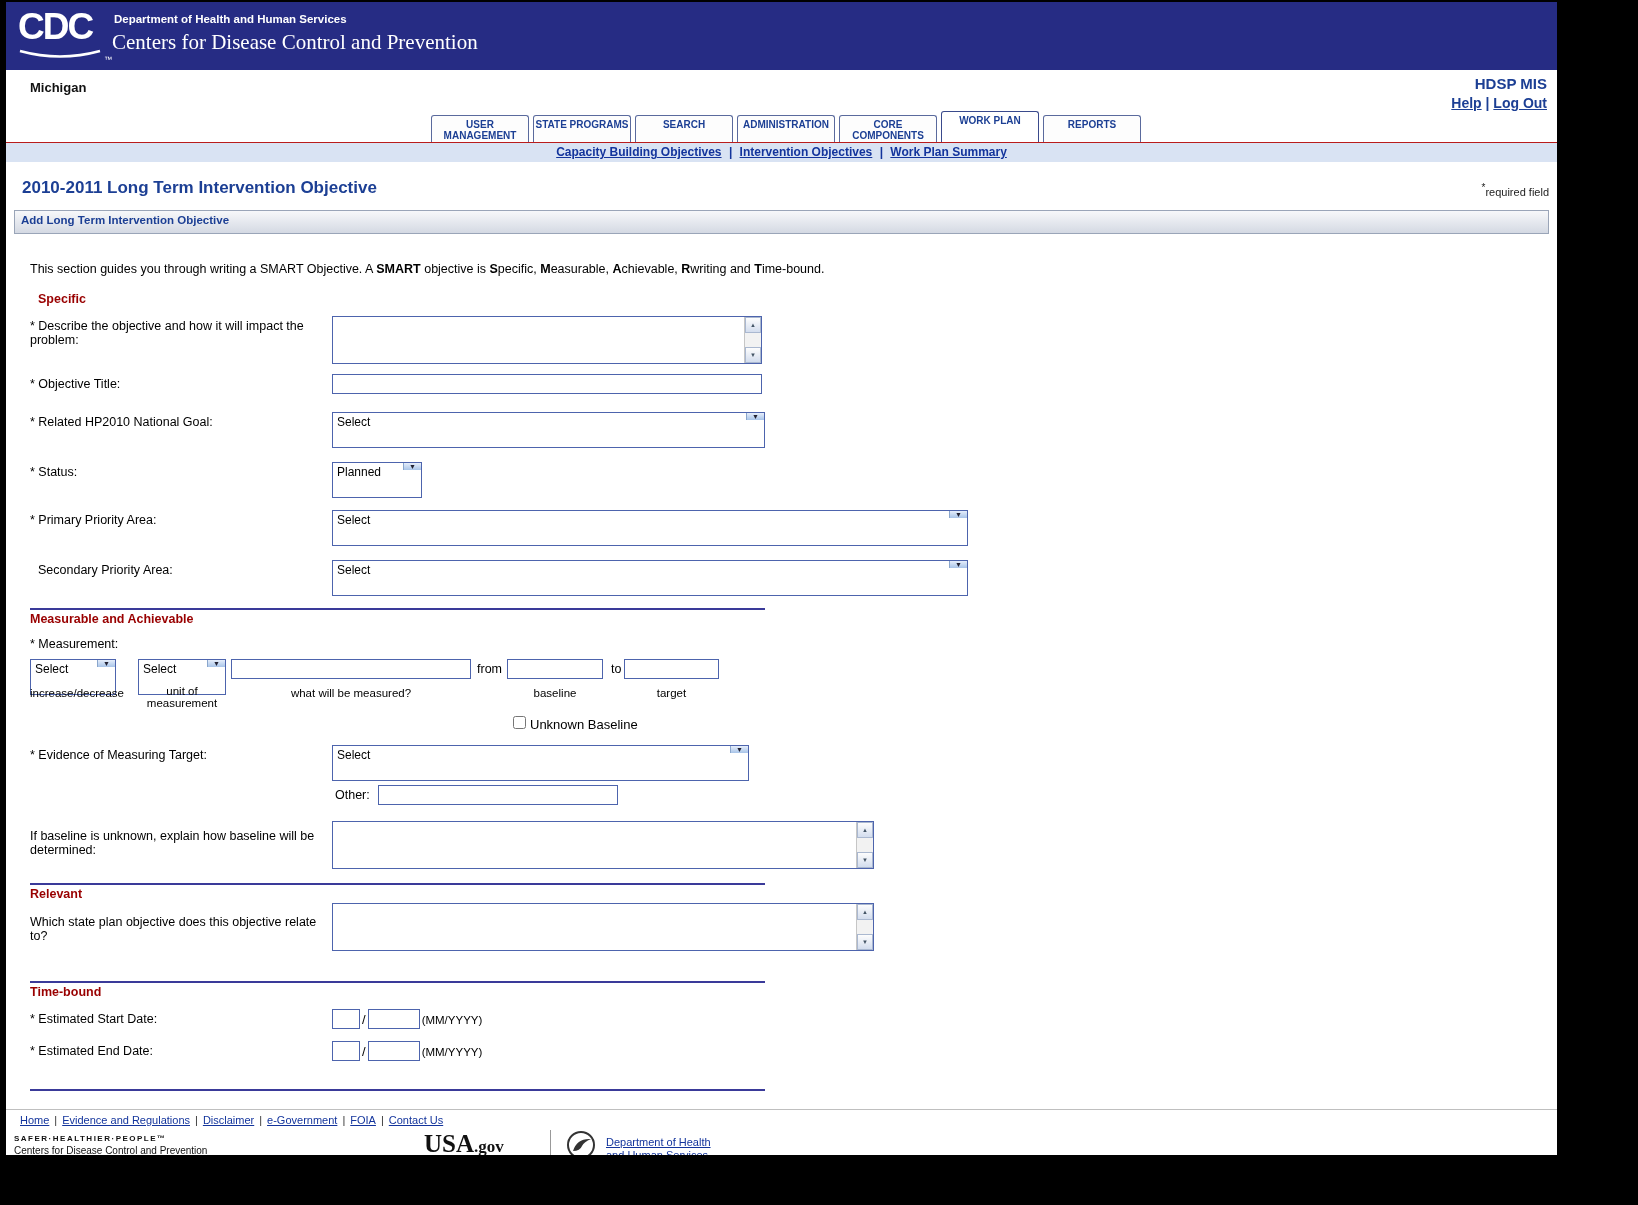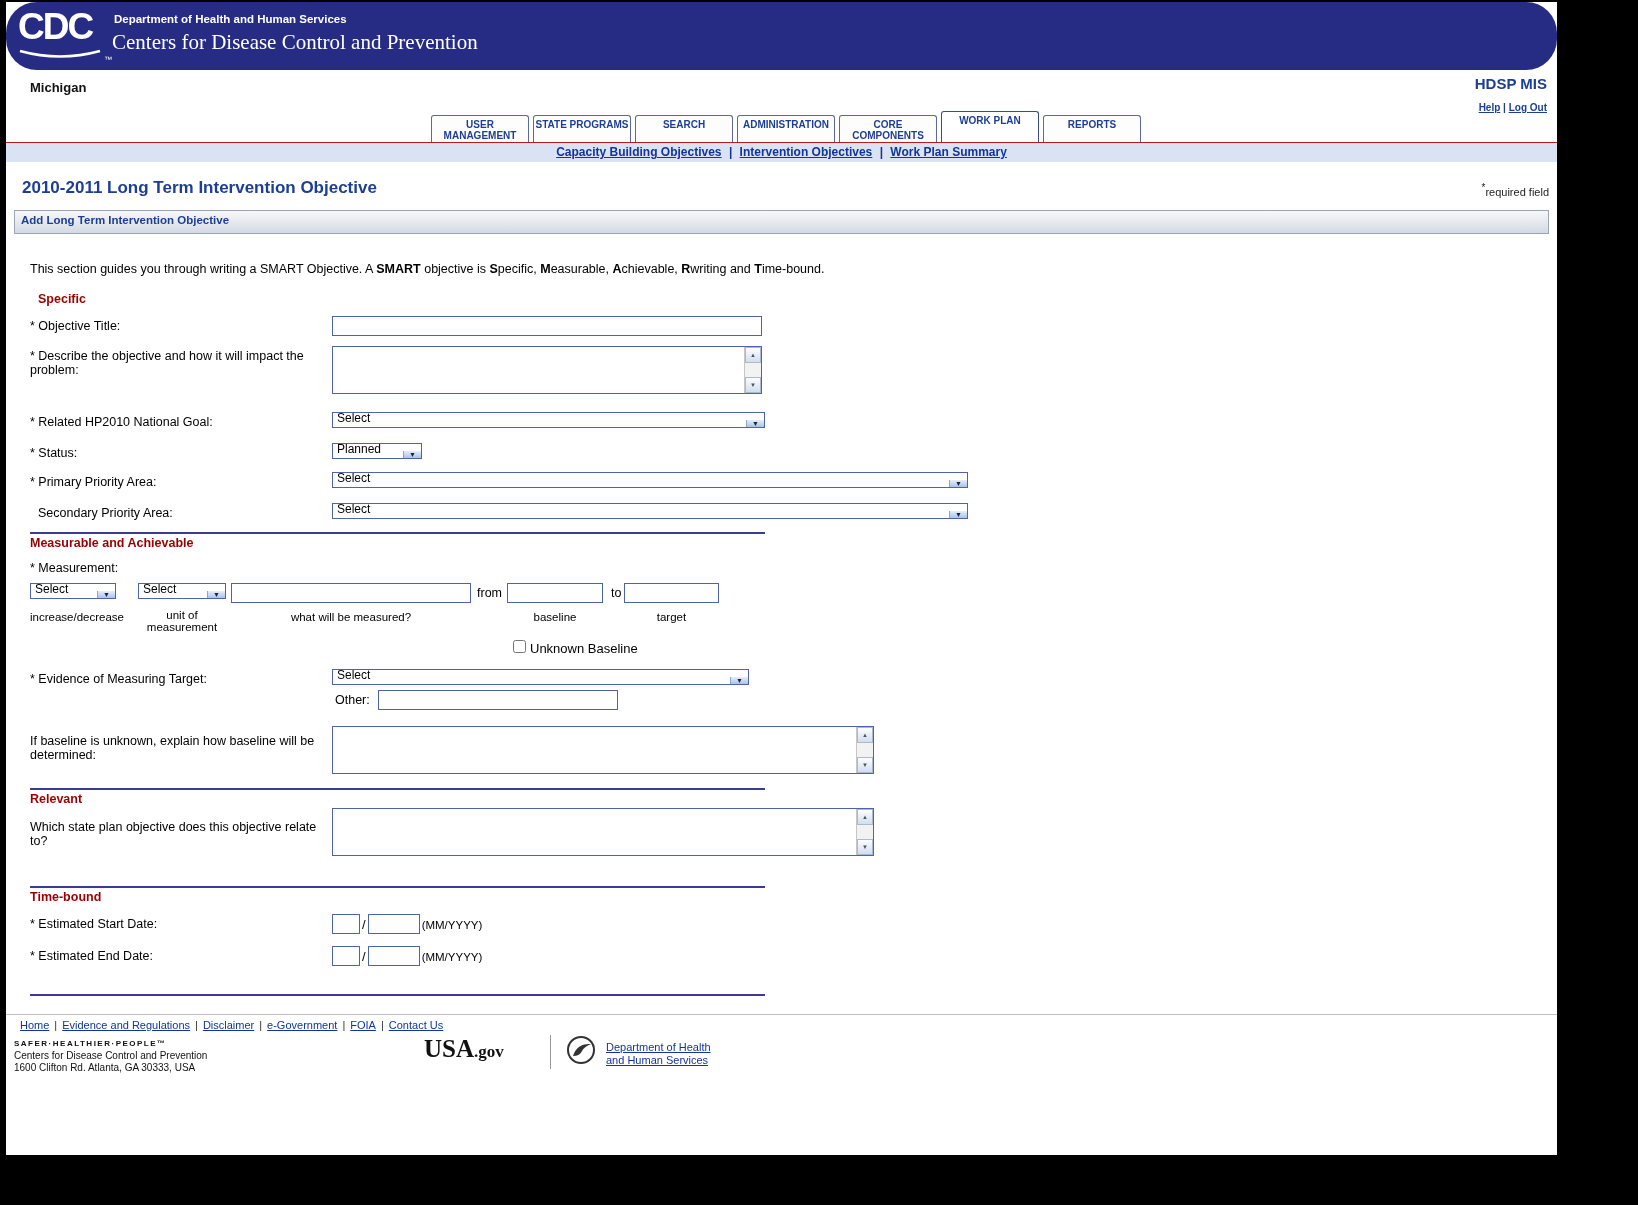--- a/index.html
+++ b/index.html
@@ -6,34 +6,34 @@
   body {
     width:1638px; height:1205px; background:#000; position:relative;
     font-family:"Liberation Sans", sans-serif; overflow:hidden;
   }
   .page {
     position:absolute; left:6px; top:2px; width:1551px; height:1153px;
     background:#fff; overflow:hidden;
   }
 
   
-  .banner { position:relative; height:68px; background:#262c84;border-radius:31px; }
+  .banner { position:relative; height:68px; background:#262c84; }
   .cdc-logo { position:absolute; left:12px; top:6px; color:#fff; }
   .cdc-letters { font-size:37px; font-weight:bold; letter-spacing:-2px; line-height:38px; font-family:"Liberation Sans", sans-serif; }
   .cdc-swoosh { width:84px; height:11px; margin-top:-6px; }
   .cdc-tm { position:absolute; right:-10px; bottom:0; font-size:8px; }
   .banner-dept { position:absolute; left:108px; top:11px; color:#fff; font-size:11.5px; font-weight:bold; }
   .banner-org { position:absolute; left:106px; top:28px; color:#fff; font-size:21px; font-family:"Liberation Serif", serif; }
 
   
   .masthead { position:relative; height:40px; background:#fff; }
   .state-name { position:absolute; left:24px; top:10px; font-size:13px; font-weight:bold; color:#111; }
   .app-block { position:absolute; right:10px; top:5px; text-align:right; }
   .app-name { font-size:15px; font-weight:bold; color:#1c3f94; }
-  .app-links { font-size:10px; font-weight:bold; color:#1c3f94; margin-top:10px; }
+  .app-links { font-size:14px; font-weight:bold; color:#1c3f94; margin-top:3px; }
   .app-links a { color:#1c3f94; text-decoration:underline; cursor:pointer; }
 
   
   .tabrow { height:32px; display:flex; align-items:flex-end; padding-left:425px; }
   .tab {
     width:96px; margin-right:4px; height:23px; padding-top:3px; box-sizing:content-box;
     border:1px solid #5a6a9d; border-bottom:none; border-radius:3px 3px 0 0;
     background:#fdfdfd; color:#1c3f94; font-size:10px; font-weight:bold;
     text-align:center; line-height:11px; cursor:pointer; overflow:hidden;
   }
@@ -66,22 +66,22 @@
   
   .frow { display:flex; margin-left:24px; align-items:flex-start; }
   .flabel { width:302px; font-size:12.5px; color:#000; padding-top:3px; line-height:14px; }
   .flabel.noreq { padding-left:8px; box-sizing:border-box; }
 
   .txt {
     height:20px; border:1px solid #4d64ad; font-size:12px; padding:1px 3px;
     box-sizing:border-box; font-family:"Liberation Sans", sans-serif; background:#fff;
   }
   .sel {
-    display:inline-flex; height:16px; border:1px solid #4d64ad; background:#fff;
-    box-sizing:border-box; cursor:default; font-size:12px; align-items:flex-end;
+    display:inline-flex; height:36px; border:1px solid #4d64ad; background:#fff;
+    box-sizing:border-box; cursor:default; font-size:12px; align-items:flex-start;
   }
   .sel-text { flex:1; padding:2px 4px; white-space:nowrap; overflow:hidden; color:#000; }
   .sel-btn {
     width:17px; background:linear-gradient(#e6eefb,#a8c4e8); border-left:1px solid #8aa6cc;
     display:flex; align-items:center; justify-content:center; font-size:7px; color:#223;
   }
   .ta-wrap { border:1px solid #4d64ad; background:#fff; display:flex; box-sizing:border-box; height:48px; }
   .ta {
     flex:1; border:none; resize:none; outline:none; font-size:12px; padding:2px 4px;
     font-family:"Liberation Sans", sans-serif;
@@ -182,33 +182,33 @@
     <div class="req-note"><sup>*</sup><span>required field</span></div>
   </div>
 
   <div class="section-bar">Add Long Term Intervention Objective</div>
 
   <p class="intro"><span>This section guides you through writing a SMART Objective. A </span><b>SMART</b><span> objective is </span><b>S</b><span>pecific, </span><b>M</b><span>easurable, </span><b>A</b><span>chievable, </span><b>R</b><span>writing and </span><b>T</b><span>ime-bound.</span></p>
 
   <h3 class="rhead" style="margin:16px 0 0 32px;">Specific</h3>
 
   <div class="frow" style="margin-top:10px;">
-    <div class="flabel">* Objective Title:</div>
-    <input class="txt w430" type="text" value="" style="">
-  </div>
-
-  <div class="frow" style="margin-top:10px;">
     <div class="flabel">* Describe the objective and how it will impact the problem:</div>
     <div class="ta-wrap w430">
       <textarea class="ta" style=""></textarea>
       <div class="sbar">
           <div class="sarrow">▲</div>
           <div class="sarrow">▼</div>
         </div>
     </div>
+  </div>
+
+  <div class="frow" style="margin-top:10px;">
+    <div class="flabel">* Objective Title:</div>
+    <input class="txt w430" type="text" value="" style="">
   </div>
 
   <div class="frow" style="margin-top:18px;">
     <div class="flabel">* Related HP2010 National Goal:</div>
     <div class="sel w433">
         <span class="sel-text">Select</span>
         <span class="sel-btn">▼</span>
       </div>
   </div>
 

